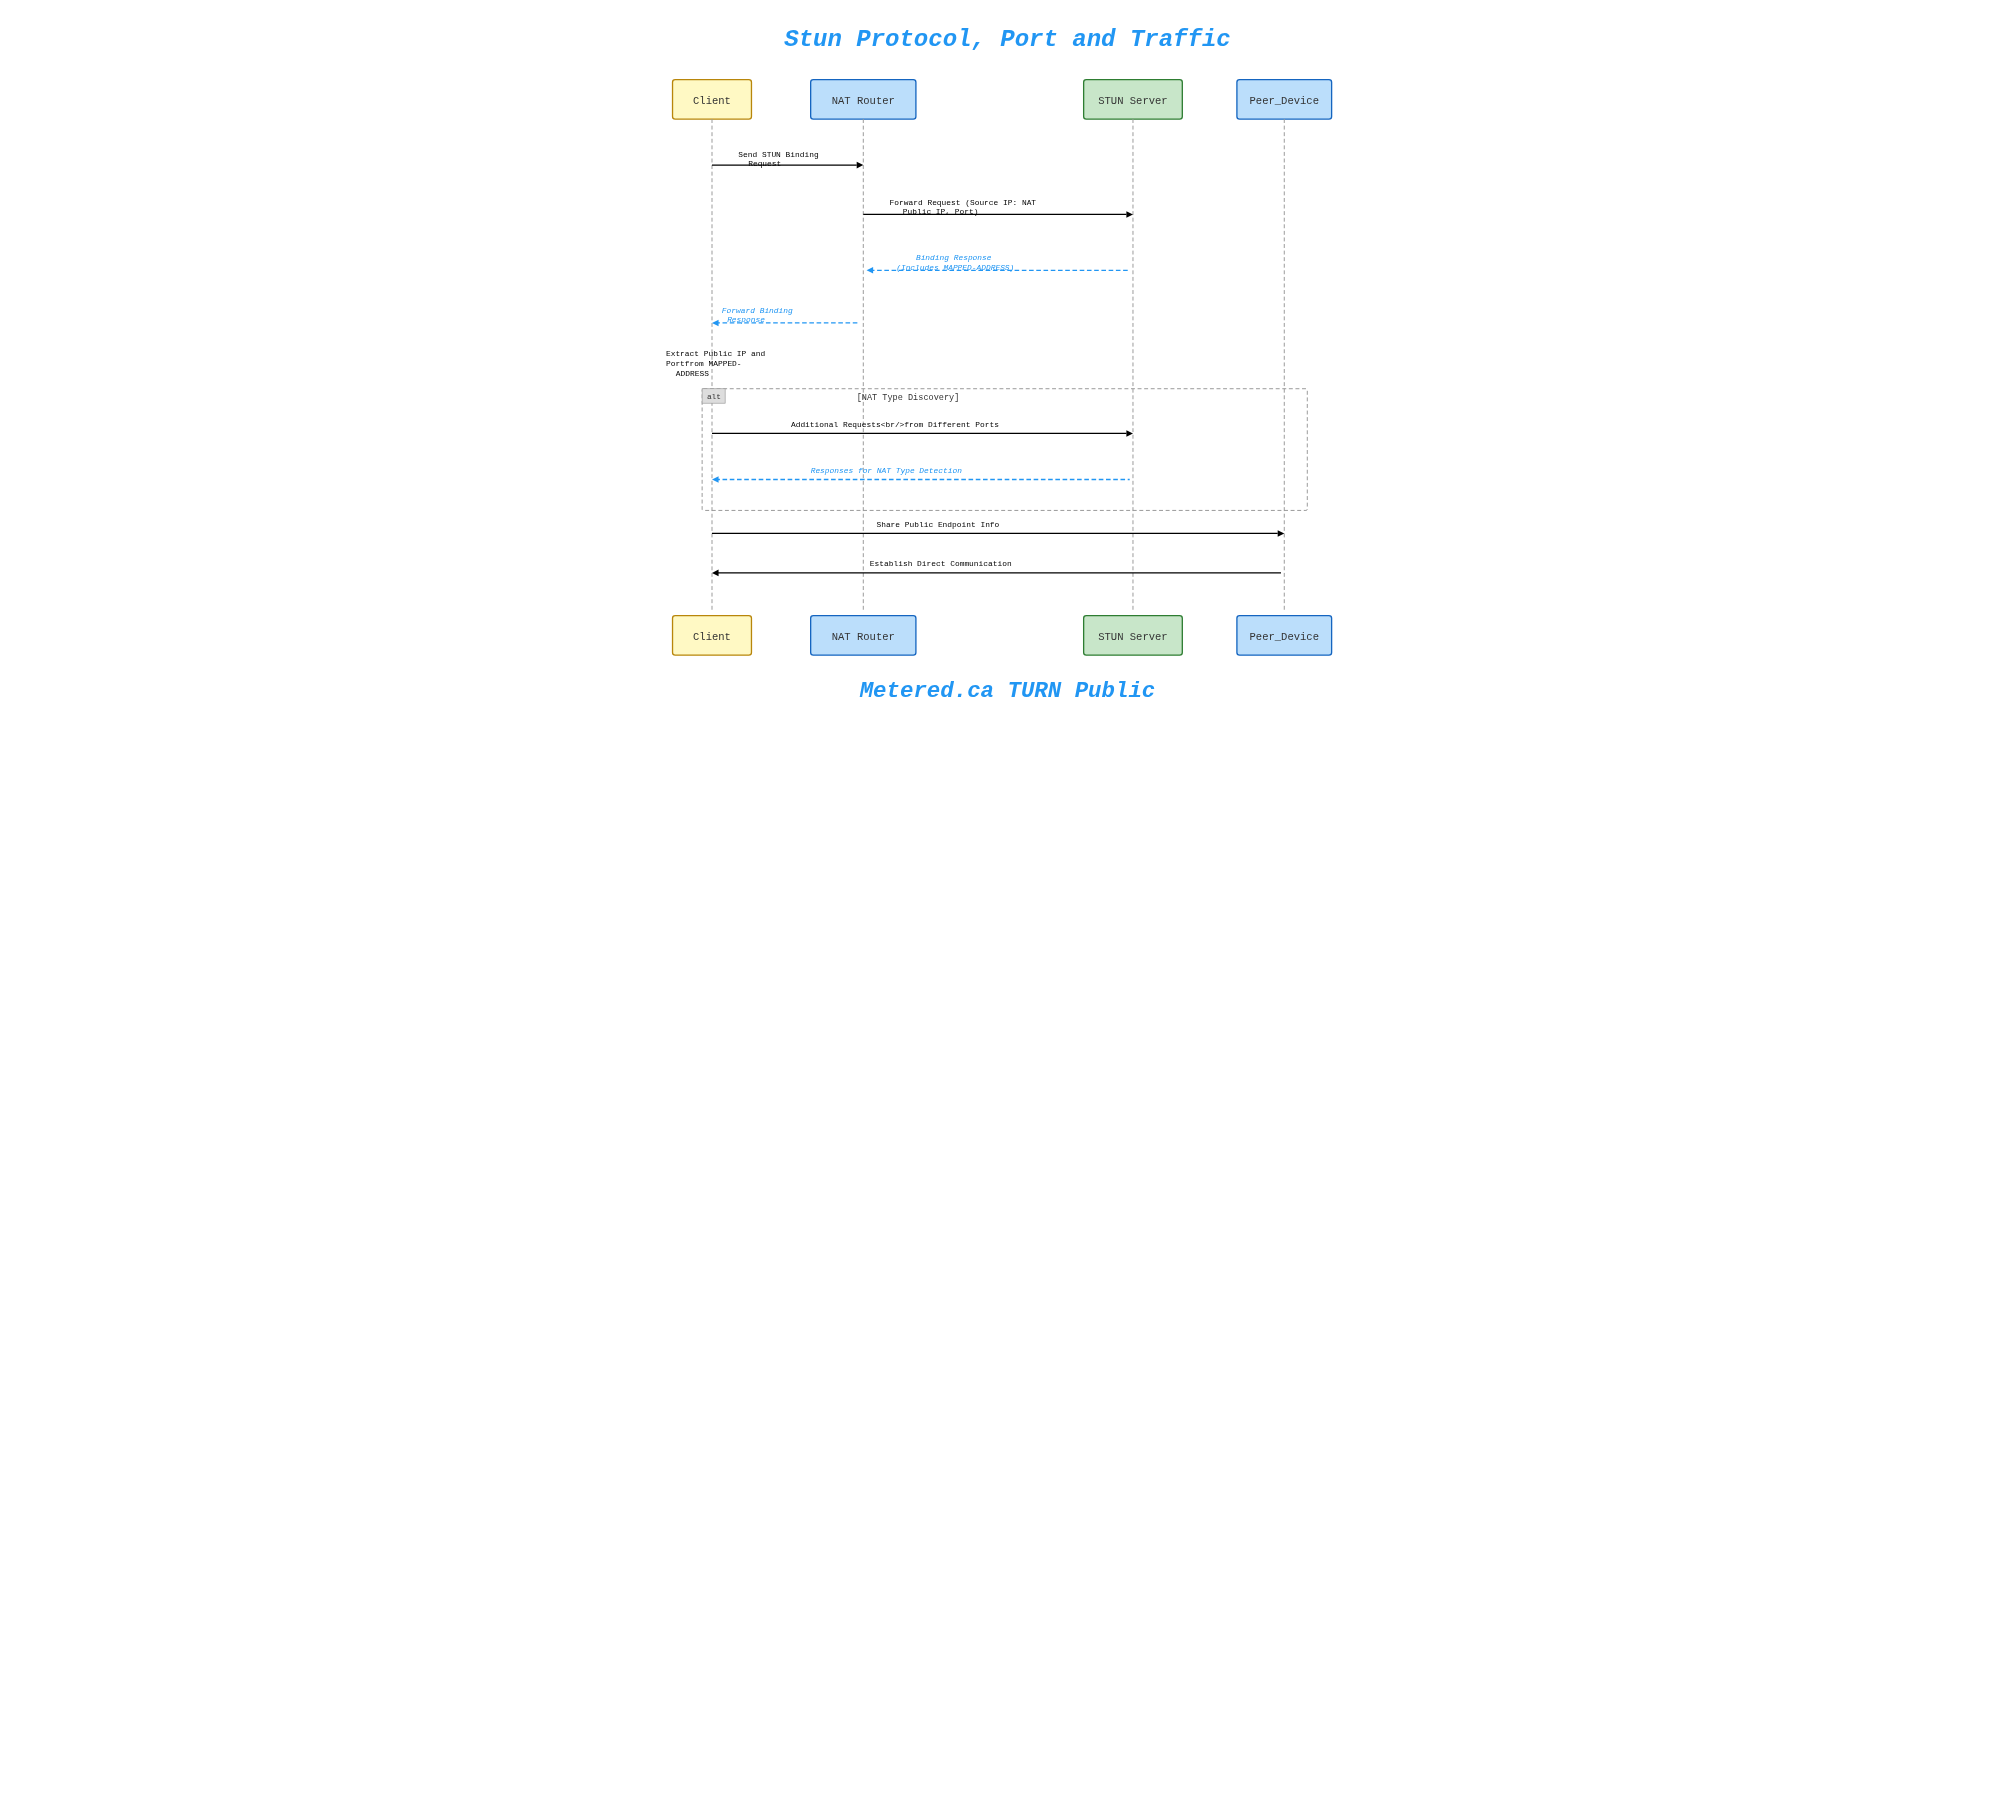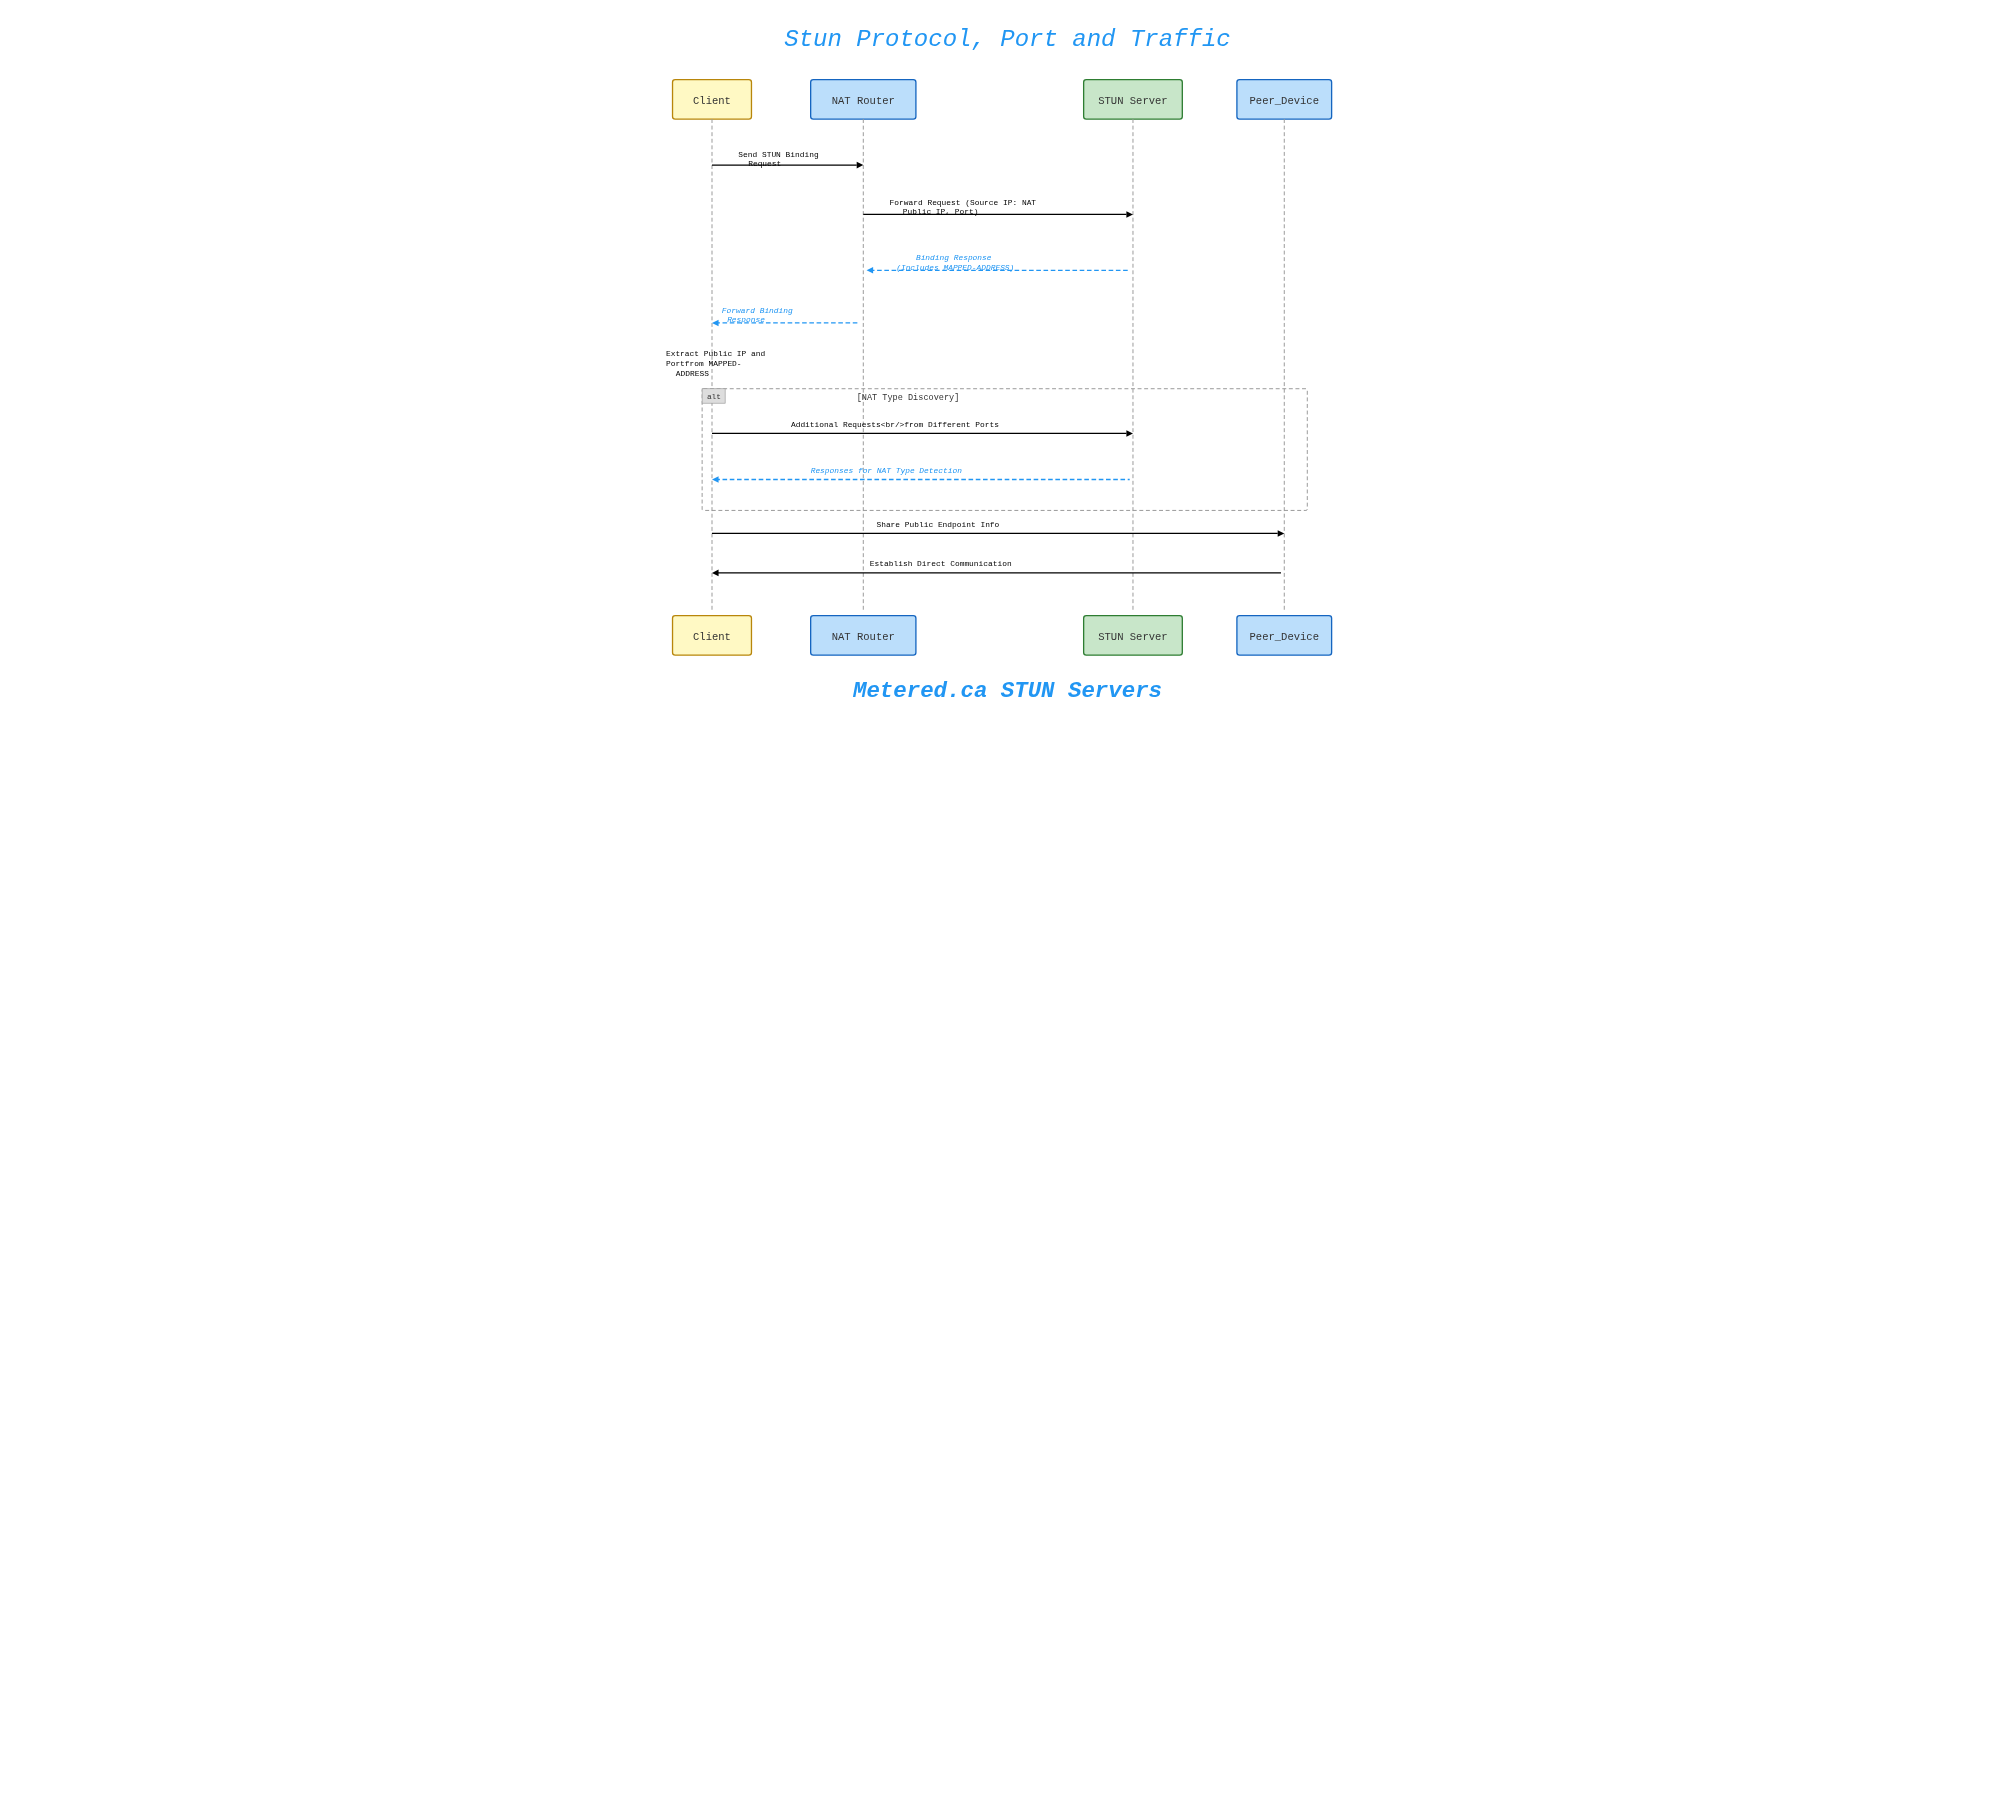--- a/index.html
+++ b/index.html
@@ -8,21 +8,21 @@
       font-family: 'Courier New', Courier, monospace;
       width: 724px;
       margin: 0 auto;
       padding: 13px;
     }
 
     .main-title {
       text-align: center;
       color: #2196F3;
       font-size: 24px;
-      font-weight: normal;
+      font-weight: bold;
       font-style: italic;
       margin: 13px 0 20px 0;
       font-family: 'Courier New', Courier, monospace;
     }
 
     .diagram-container {
       position: relative;
       width: 100%;
       min-height: 592px;
     }
@@ -122,14 +122,14 @@
     <text x="310" y="862" text-anchor="middle" font-family="Courier New, monospace" font-size="16" fill="#333">NAT Router</text>
 
     <rect x="645" y="825" width="150" height="60" rx="4" fill="#C8E6C9" stroke="#2E7D32" stroke-width="2"></rect>
     <text x="720" y="862" text-anchor="middle" font-family="Courier New, monospace" font-size="16" fill="#333">STUN Server</text>
 
     <rect x="878" y="825" width="144" height="60" rx="4" fill="#BBDEFB" stroke="#1565C0" stroke-width="2"></rect>
     <text x="950" y="862" text-anchor="middle" font-family="Courier New, monospace" font-size="16" fill="#333">Peer_Device</text>
   </svg>
 </div>
 
-<h2 class="footer-title">Metered.ca STUN Servers</h2>
+<h2 class="footer-title">Metered.ca TURN Public</h2>
 
 
 </body></html>

